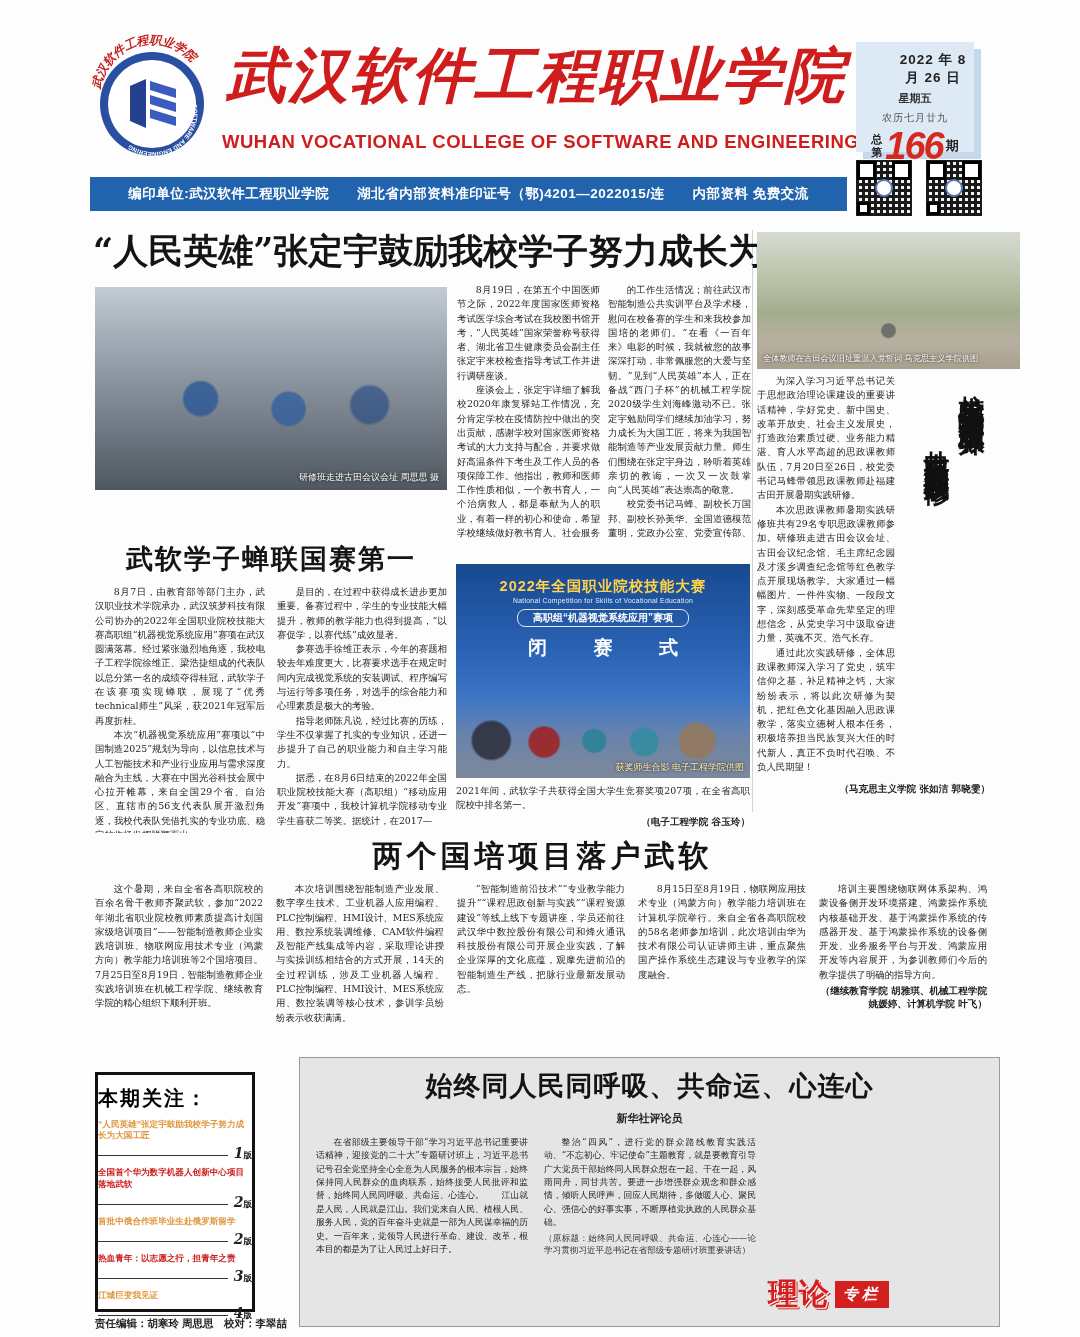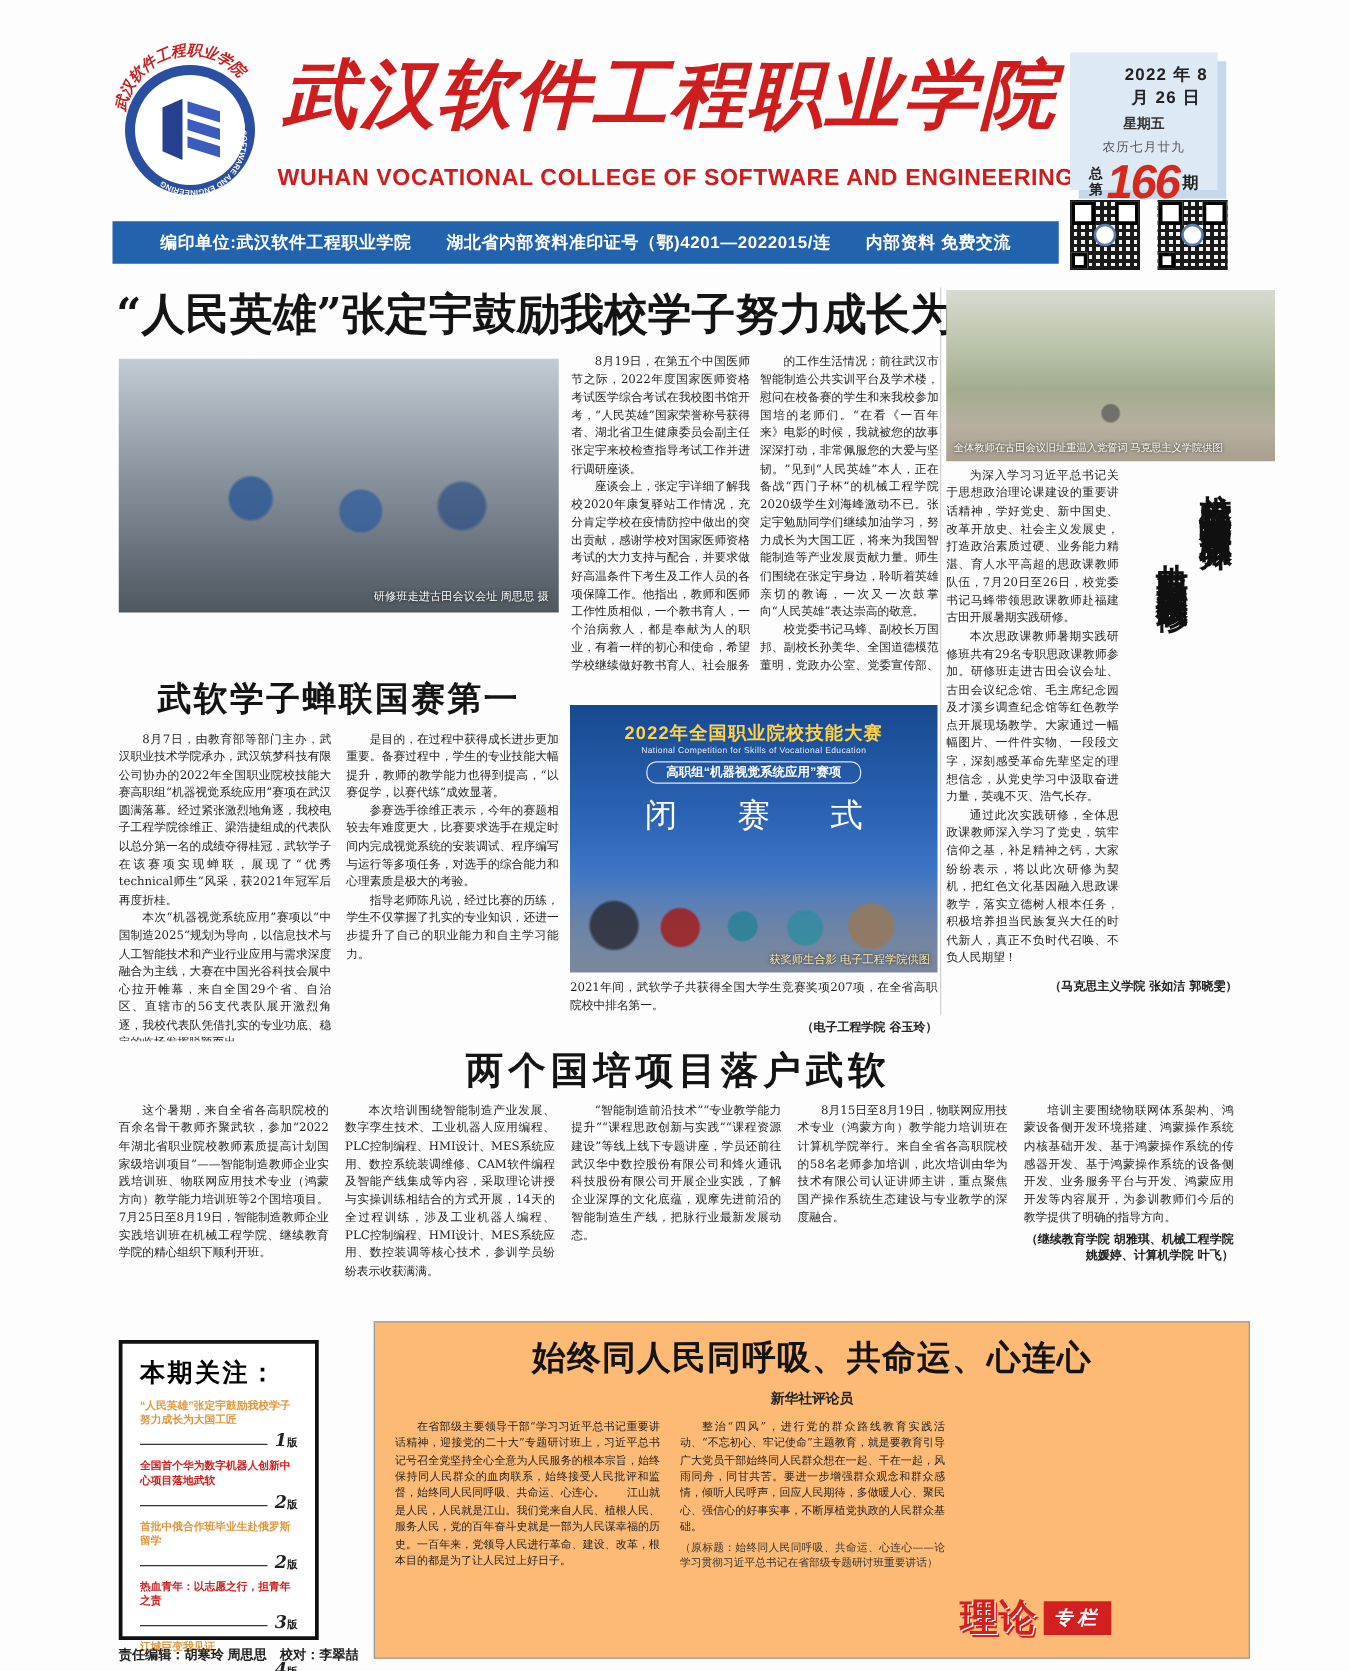--- a/index.html
+++ b/index.html
@@ -69,54 +69,54 @@
   
   .headline-contest { position:absolute; left:95px; top:541px; width:352px; font-size:27px; letter-spacing:2px; }
   .contest-cols { position:absolute; left:95px; top:585px; width:352px; height:248px; display:flex; gap:12px; overflow:hidden; }
   .contest-cols .col { width:170px; overflow:hidden; }
   .photo-contest { position:absolute; left:456px; top:564px; width:294px; height:214px; overflow:hidden;
       background:linear-gradient(180deg,#17498f 0%,#2a62b4 40%,#3d74c4 62%,#6d87ae 82%,#8d9aae 100%); }
   .pc-line1 { margin-top:13px; text-align:center; color:#ffd24a; font-weight:bold; font-size:14.5px; letter-spacing:1px; }
   .pc-line2 { text-align:center; color:#e8eefb; font-size:6.8px; margin-top:1px; letter-spacing:0.3px; }
   .pc-line3 { width:172px; margin:5px auto 0; text-align:center; color:#fff; font-size:10px; font-weight:bold;
       border:1px solid rgba(255,255,255,.85); border-radius:8px; padding:1px 0; }
-  .pc-line4 { text-align:center; color:#fff; font-family:"DejaVu Serif",serif; font-weight:normal;
-      font-size:26px; letter-spacing:20px; margin-top:8px; text-indent:20px; }
+  .pc-line4 { text-align:center; color:#fff; font-family:"DejaVu Serif",serif; font-weight:bold;
+      font-size:19px; letter-spacing:20px; margin-top:8px; text-indent:20px; }
   .pc-people { position:absolute; left:0; bottom:0; width:100%; height:58px;
       background:
         radial-gradient(circle at 12% 35%, rgba(40,40,50,.8) 0 7%, transparent 8%),
         radial-gradient(circle at 30% 38%, rgba(160,30,30,.85) 0 7%, transparent 8%),
         radial-gradient(circle at 47% 36%, rgba(40,130,150,.85) 0 7%, transparent 8%),
         radial-gradient(circle at 64% 38%, rgba(45,140,160,.8) 0 7%, transparent 8%),
         radial-gradient(circle at 82% 36%, rgba(150,120,90,.85) 0 7%, transparent 8%),
         linear-gradient(180deg,transparent 0%, rgba(90,100,120,.35) 100%); }
   .contest-below { position:absolute; left:456px; top:784px; width:294px; }
 
   
   .headline-training { position:absolute; left:95px; top:836px; width:895px; font-size:30px; letter-spacing:4px; }
   .training-cols { position:absolute; left:95px; top:882px; width:895px; height:152px; display:flex; gap:13px; overflow:hidden; }
   .training-cols .col { width:168px; overflow:hidden; }
 
   
   .focus-box { position:absolute; left:95px; top:1072px; width:160px; height:240px;
-      border:3px solid #111; background:#fff; padding:10px 14px 6px; }
+      border:3px solid #111; background:#fff; padding:10px 0 6px; }
   .focus-title { font-size:20px; font-weight:bold; color:#000; letter-spacing:2px; }
   .focus-item { margin-top:7px; }
   .focus-item .fi-text { font-size:8.6px; font-weight:bold; line-height:1.3; }
   .fi-row { display:flex; align-items:flex-end; margin-top:5px; }
   .fi-rule { flex:1; border-top:1.5px solid #333; margin-bottom:4px; }
   .fi-page { font-family:"DejaVu Serif",serif; font-style:italic; font-size:14px; font-weight:bold;
       color:#222; margin-left:6px; line-height:1; }
   .fi-ban { font-size:8.5px; font-weight:bold; font-style:normal; }
   .editors-line { position:absolute; left:95px; top:1317px; width:188px; text-align:right;
       font-size:10.5px; font-weight:bold; color:#222; white-space:nowrap; }
 
   
   .editorial-box { position:absolute; left:299px; top:1057px; width:701px; height:270px;
-      border:1px solid #9a9a9a; background:#fdba74; }
+      border:1px solid #9a9a9a; background:#e5e5e5; }
   .headline-editorial { margin-top:10px; font-size:27px; letter-spacing:1px; }
   .editorial-byline { text-align:center; font-size:11px; font-weight:bold; color:#222; margin-top:7px; }
   .editorial-cols { display:flex; gap:16px; margin:10px 16px 0; height:168px; overflow:hidden; }
   .editorial-cols .col { width:212px; overflow:hidden; }
   .editorial-cols p { font-size:8.8px; }
   .footnote { font-family:"DejaVu Serif",serif; font-size:8.6px; color:#333; text-align:justify; margin-top:3px; }
   .theory-logo { position:absolute; left:468px; bottom:11px; display:flex; align-items:center; }
   .theory-cn { font-family:"DejaVu Serif",serif; font-size:30px; font-weight:900; color:#d21f1f;
       letter-spacing:1px; text-shadow:1px 1px 0 #fff, 2px 2px 0 #d21f1f; }
   .theory-box { background:#d21f1f; color:#fff; font-size:15px; font-weight:bold; font-style:italic;
@@ -210,20 +210,21 @@
   <div class="headline headline-contest">武软学子蝉联国赛第一</div>
   <div class="contest-cols bodytext">
     <div class="col">
       <p>8月7日，由教育部等部门主办，武汉职业技术学院承办，武汉筑梦科技有限公司协办的2022年全国职业院校技能大赛高职组“机器视觉系统应用”赛项在武汉圆满落幕。经过紧张激烈地角逐，我校电子工程学院徐维正、梁浩捷组成的代表队以总分第一名的成绩夺得桂冠，武软学子在该赛项实现蝉联，展现了“优秀technical师生”风采，获2021年冠军后再度折桂。</p>
       <p>本次“机器视觉系统应用”赛项以“中国制造2025”规划为导向，以信息技术与人工智能技术和产业行业应用与需求深度融合为主线，大赛在中国光谷科技会展中心拉开帷幕，来自全国29个省、自治区、直辖市的56支代表队展开激烈角逐，我校代表队凭借扎实的专业功底、稳定的临场发挥脱颖而出。</p>
     </div>
     <div class="col">
       <p>是目的，在过程中获得成长进步更加重要。备赛过程中，学生的专业技能大幅提升，教师的教学能力也得到提高，“以赛促学，以赛代练”成效显著。</p>
       <p>参赛选手徐维正表示，今年的赛题相较去年难度更大，比赛要求选手在规定时间内完成视觉系统的安装调试、程序编写与运行等多项任务，对选手的综合能力和心理素质是极大的考验。</p>
       <p>指导老师陈凡说，经过比赛的历练，学生不仅掌握了扎实的专业知识，还进一步提升了自己的职业能力和自主学习能力。</p>
+      <p>据悉，在8月6日结束的2022年全国职业院校技能大赛（高职组）“移动应用开发”赛项中，我校计算机学院移动专业学生喜获二等奖。据统计，在2017—</p>
     </div>
   </div>
   <div class="photo-contest">
     <div class="pc-line1">2022年全国职业院校技能大赛</div>
     <div class="pc-line2">National Competition for Skills of Vocational Education</div>
     <div class="pc-line3">高职组“机器视觉系统应用”赛项</div>
     <div class="pc-line4">闭 赛 式</div>
     <div class="pc-people"></div>
     <span class="caption" style="right:6px; bottom:4px; color:#ffe9a8;">获奖师生合影 电子工程学院供图</span>
   </div>

